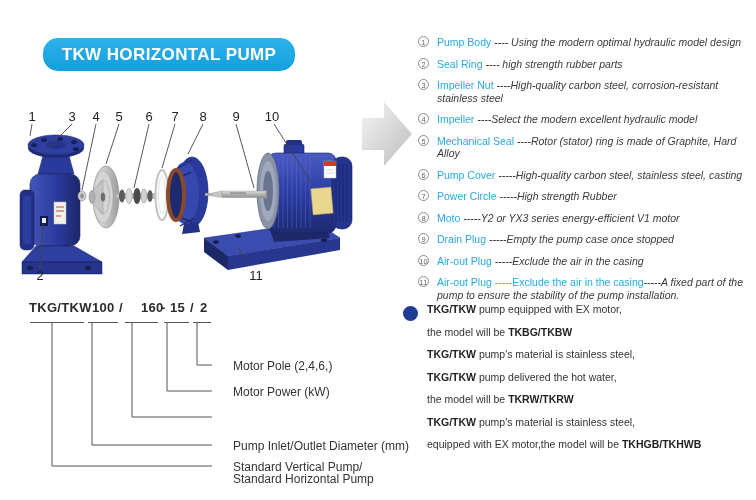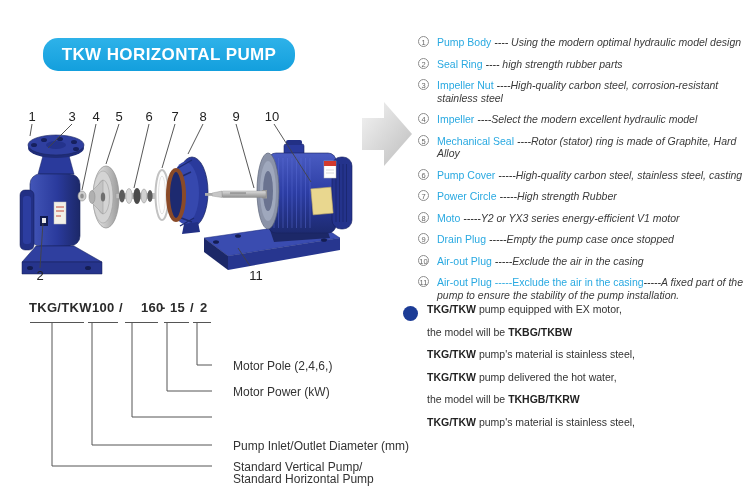--- a/index.html
+++ b/index.html
@@ -244,18 +244,19 @@
     <span class="mlabel" style="top:172px">Standard Horizontal Pump</span>
   </div>
 
   <div class="ex-block">
     <span class="bullet"></span>
     <div class="ex-lines">
       <div class="ex-line"><span></span><b>TKG/TKW</b><span> pump equipped with EX motor,</span></div>
       <div class="ex-line"><span>the model will be </span><b>TKBG/TKBW</b><span></span></div>
       <div class="ex-line"><span></span><b>TKG/TKW</b><span> pump's material is stainless steel,</span></div>
       <div class="ex-line"><span></span><b>TKG/TKW</b><span> pump delivered the hot water,</span></div>
-      <div class="ex-line"><span>the model will be </span><b>TKHGB/TKRW</b><span></span></div>
+      <div class="ex-line"><span>the model will be </span><b>TKRW/TKRW</b><span></span></div>
       <div class="ex-line"><span></span><b>TKG/TKW</b><span> pump's material is stainless steel,</span></div>
+      <div class="ex-line"><span>equipped with EX motor,the model will be </span><b>TKHGB/TKHWB</b><span></span></div>
     </div>
   </div>
 
 </div>
 
 </body></html>

